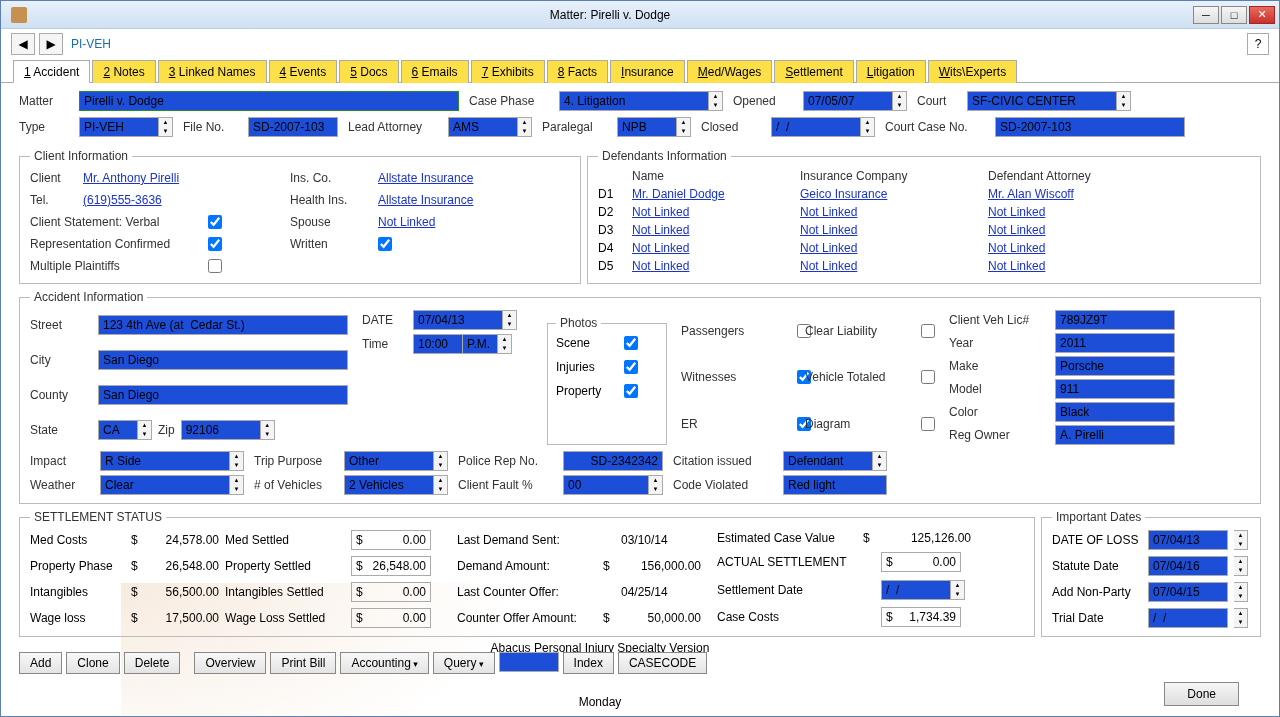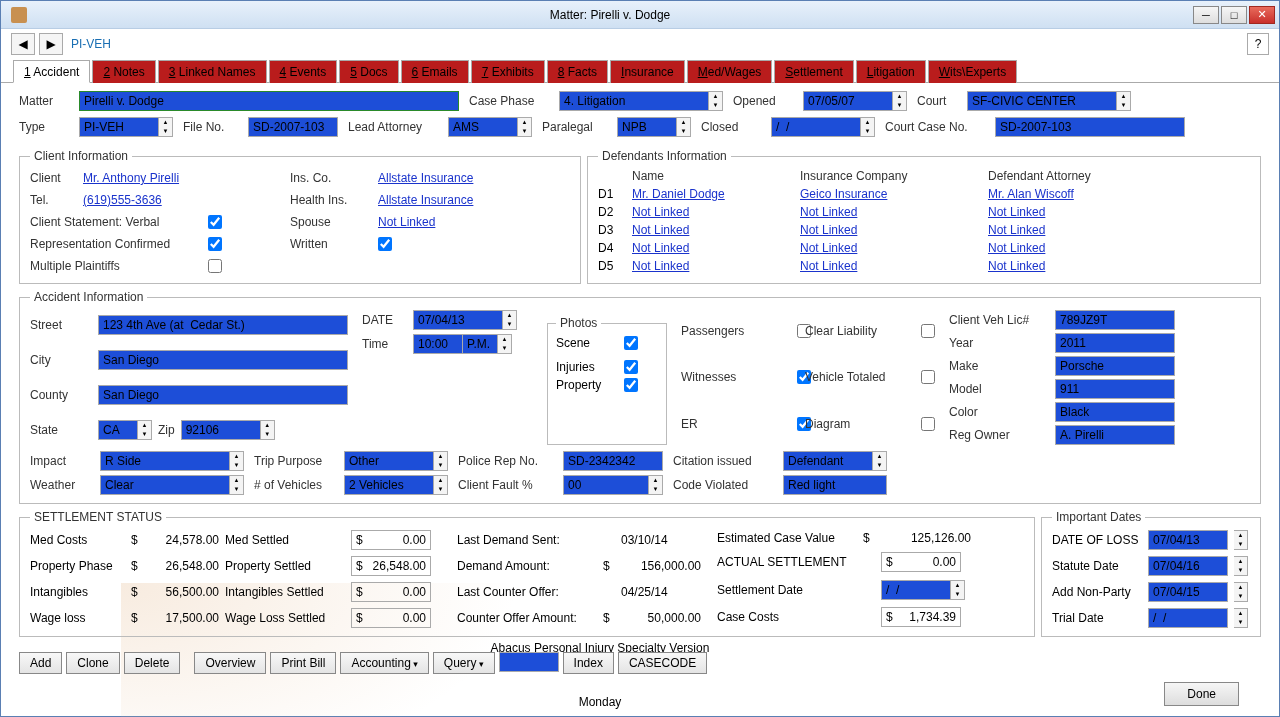--- a/index.html
+++ b/index.html
@@ -9,21 +9,21 @@
 .title-icon { width: 16px; height: 16px; background: #c89050; border-radius: 2px; margin-left: 6px; }
 .title-text { flex: 1; text-align: center; color: #000; }
 .win-buttons { display: flex; gap: 2px; }
 .win-btn { width: 26px; height: 18px; border: 1px solid #888; background: linear-gradient(to bottom,#f6f6f6,#dedede); display:flex; align-items:center; justify-content:center; font-size:11px; }
 .win-btn.close { background: linear-gradient(to bottom,#e86b5c,#c9302c); color:#fff; border-color:#a02820;}
 .navbar { height: 30px; display:flex; align-items:center; padding:0 10px; gap:4px;}
 .nav-arrow { width: 24px; height: 22px; border:1px solid #aaa; background:#f5f5f5; display:flex; align-items:center; justify-content:center; font-size:12px; }
 .breadcrumb { color:#1a6fb3; margin-left:4px; }
 .help-btn { width:22px; height:22px; border:1px solid #aaa; margin-left:auto; display:flex; align-items:center; justify-content:center;}
 .tabs { display:flex; padding:0 12px; position:relative; border-bottom:1px solid #aaa; height:24px;}
-.tab { padding:4px 10px 3px; border:1px solid #aaa; border-bottom:none; background:#b91c1c; margin-right:2px; position:relative; top:1px; white-space:nowrap; }
+.tab { padding:4px 10px 3px; border:1px solid #aaa; border-bottom:none; background:#fde047; margin-right:2px; position:relative; top:1px; white-space:nowrap; }
 .tab.active { background:#fff; border-bottom:1px solid #fff; z-index:2;}
 .tab u { text-decoration: underline; }
 .form-area { padding: 8px 18px 0 18px; position:relative; }
 .row1 { display:flex; align-items:center; gap:10px; margin-bottom:6px; flex-wrap:nowrap;}
 .label { color:#333; }
 .input { border:1px solid #aaa; height:20px; padding:1px 4px; background:#1d4ed8; }
 .input.green { border:1px solid #2a8a2a; }
 .spin { width:14px; border:1px solid #aaa; border-left:none; display:flex; flex-direction:column; height:20px;}
 .spin div{flex:1; font-size:6px; text-align:center; line-height:8px; background:#f4f4f4;}
 .inline-field { display:flex; align-items:center; }
@@ -288,21 +288,21 @@
         <fieldset class="photos-box" style="width:120px">
           <legend>Photos</legend>
           <div class="ci-line">
               <span style="width:60px">Scene</span>
               <input type="checkbox" class="chk" checked="" style="">
             </div>
           <div class="ci-line" style="margin-top:6px">
               <span style="width:60px">Injuries</span>
               <input type="checkbox" class="chk" checked="" style="">
             </div>
-          <div class="ci-line" style="">
+          <div class="ci-line" style="margin-top:6px">
               <span style="width:60px">Property</span>
               <input type="checkbox" class="chk" checked="" style="">
             </div>
         </fieldset>
 
         <div class="acc-right" style="width:110px">
           <span class="label">Passengers</span>
             <input type="checkbox" class="chk" style="">
           <span class="label">Witnesses</span>
             <input type="checkbox" class="chk" checked="" style="">
@@ -346,21 +346,21 @@
           </div>
         <span class="label" style="width:80px">Trip Purpose</span>
         <div class="inline-field">
             <input class="input" style="width: 90px;" value="Other">
             <div class="spin">
               <div>▲</div>
               <div>▼</div>
             </div>
           </div>
         <span class="label" style="width:95px">Police Rep No.</span>
-        <input class="input" style="width: 100px;" value="SD-2342342">
+        <input class="input" style="width: 100px; text-align: right;" value="SD-2342342">
         <span class="label" style="width:100px">Citation issued</span>
         <div class="inline-field">
             <input class="input" style="width: 90px;" value="Defendant">
             <div class="spin">
               <div>▲</div>
               <div>▼</div>
             </div>
           </div>
       </div>
       <div style="display:flex; gap:10px; margin-top:4px; align-items:center; flex-wrap:wrap">

